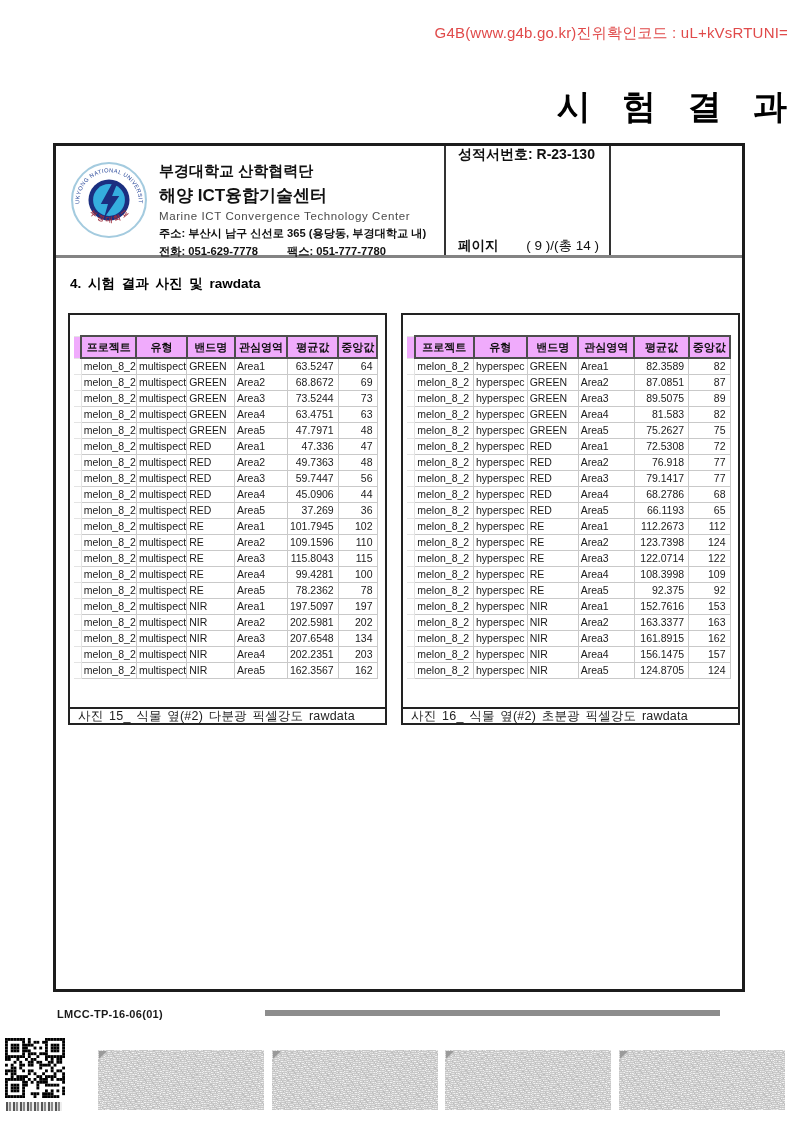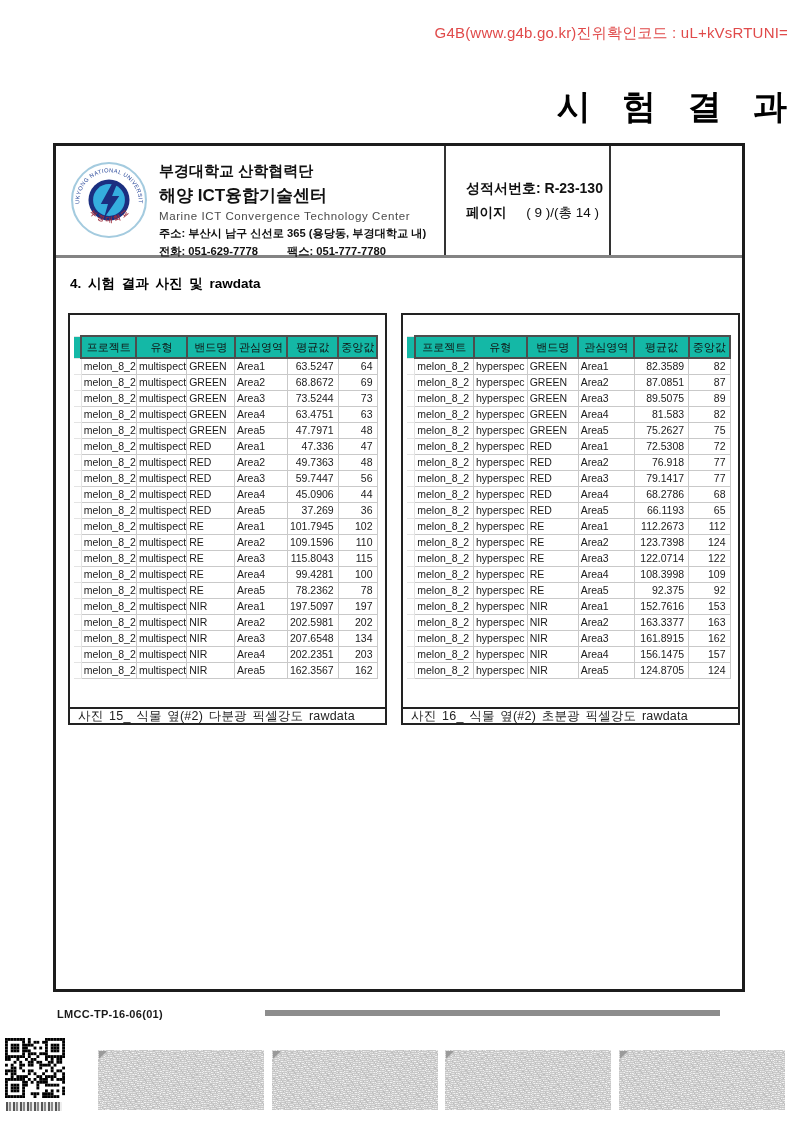--- a/index.html
+++ b/index.html
@@ -17,54 +17,54 @@
   .main-box{position:absolute;left:53px;top:143px;width:692px;height:849px;
             border:3px solid #1c1c1c;box-sizing:border-box;background:#fff;}
 
   
   .head-row{position:absolute;top:0;left:0;right:0;height:112px;display:flex;
             border-bottom:3px solid #838383;box-sizing:border-box;}
   .hc{box-sizing:border-box;height:100%;}
   .hc1{width:390px;border-right:2px solid #333;display:flex;align-items:flex-start;
        padding:15px 8px 8px 14px;gap:11px;}
   .hc2{width:165px;border-right:2px solid #333;display:flex;flex-direction:column;
-       justify-content:center;padding-left:20px;gap:6px;}
+       justify-content:space-between;padding-left:12px;gap:6px;}
   .hc3{flex:1;}
 
   .logo-wrap{width:78px;height:78px;flex:0 0 auto;}
   .org-text{padding-top:1px;}
   .org-l1{font-size:15px;font-weight:bold;margin-bottom:3px;}
   .org-l2{font-size:17px;font-weight:bold;margin-bottom:3px;}
   .org-l3{font-size:11.5px;color:#4a4a4a;letter-spacing:.6px;margin-bottom:4px;}
   .org-l4{font-size:11.2px;font-weight:bold;margin-bottom:3px;}
   .org-l5{font-size:11.2px;font-weight:bold;}
   .org-l5 .fax{margin-left:26px;}
 
   .rep-line1{font-size:14px;font-weight:bold;}
   .rep-line2{font-size:13.5px;}
-  .rep-line2 .lbl{font-weight:bold;margin-right:16px;}
+  .rep-line2 .lbl{font-weight:bold;margin-right:24px;}
 
   
   .section-title{position:absolute;top:129px;left:14px;font-size:13.5px;font-weight:bold;
                  word-spacing:3px;color:#000;}
 
   
   .tbox{position:absolute;top:167px;height:412px;border:2px solid #222;
         box-sizing:border-box;background:#fff;}
   .tbox.left{left:12px;width:319px;}
   .tbox.right{left:345px;width:339px;}
 
   table.xls{border-collapse:collapse;table-layout:fixed;width:calc(100% - 11px);
             margin:20px 5px 0 4px;background:#fff;}
   table.xls col.cs{width:2.4%;} table.xls col.c1{width:18.2%;}
   table.xls col.c2{width:16.6%;} table.xls col.c3{width:15.8%;}
   table.xls col.c4{width:17.4%;} table.xls col.c5{width:16.8%;}
   table.xls col.c6{width:12.8%;}
-  table.xls th{border:2px solid #4d4d4d;font-size:11px;font-weight:normal;height:20px;
-               padding:0 2px;text-align:center;white-space:nowrap;overflow:hidden;background:#14b8a6;}
+  table.xls th{border:2px solid #4d4d4d;font-size:11px;font-weight:bold;height:20px;
+               padding:0 2px;text-align:center;white-space:nowrap;overflow:hidden;background:#f0abfc;}
   table.xls td{border:1px solid #c9c9c9;font-size:10.5px;height:15px;line-height:15px;
                padding:0 2px;white-space:nowrap;overflow:hidden;color:#1a1a1a;}
   table.xls td.num{text-align:right;padding-right:4px;}
   table.xls th.strip,table.xls td.strip{border:1px solid #e4e4e4;border-left:none;padding:0;}
 
   .caption{position:absolute;left:0;right:0;bottom:0;height:16px;border-top:2px solid #222;
            box-sizing:border-box;display:flex;align-items:center;padding-left:8px;
            font-size:12.5px;color:#222;word-spacing:2px;letter-spacing:.2px;}
 
   

